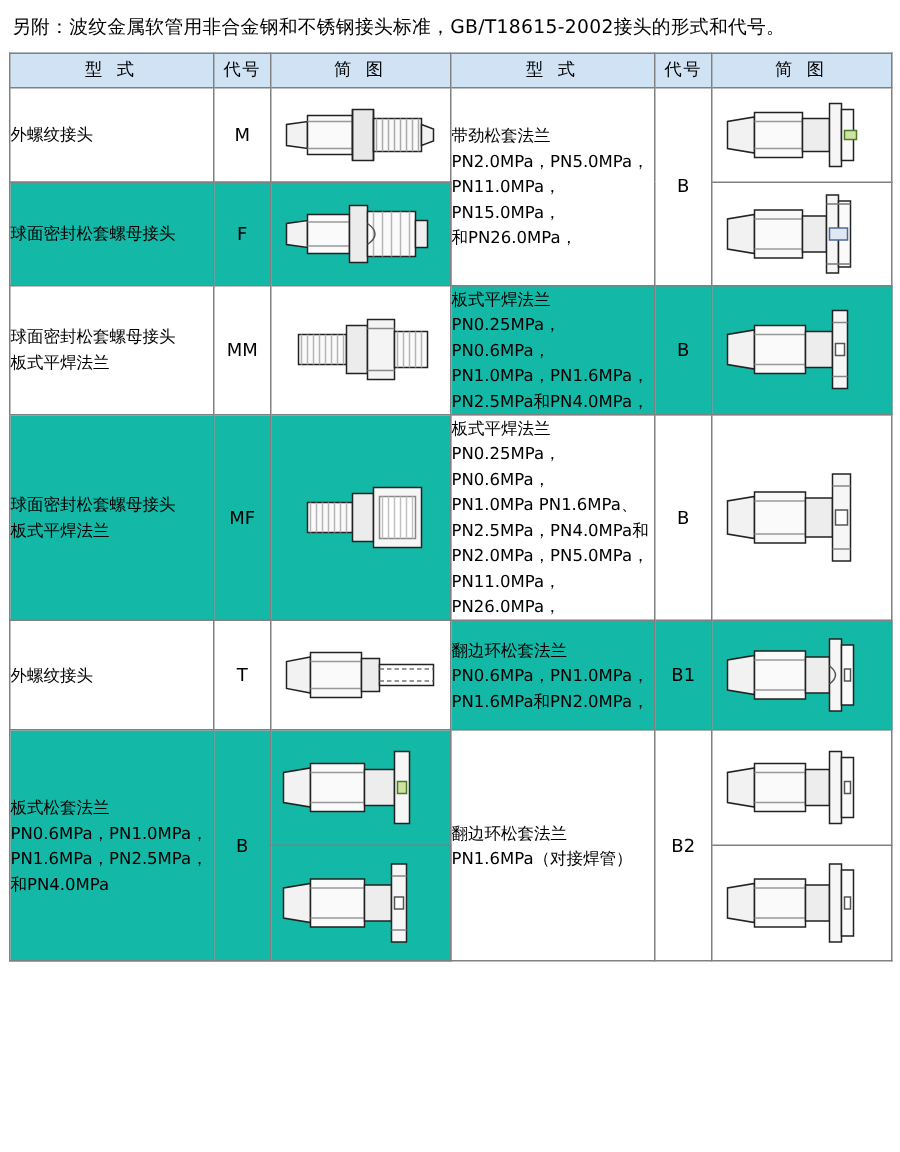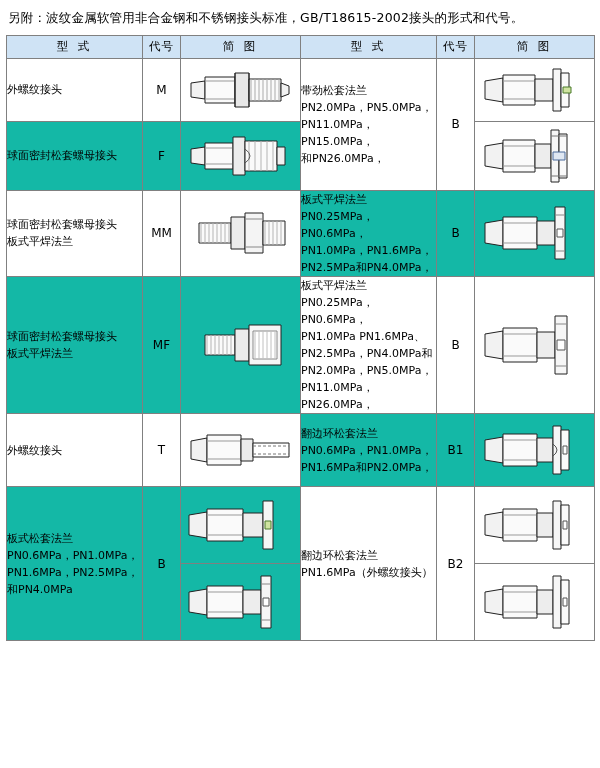--- a/index.html
+++ b/index.html
@@ -325,21 +325,21 @@
             <path d="M22 28 L58 28 M22 48 L58 48" stroke="#999"></path>
             <path d="M58 26 L78 26 L78 50 L58 50 Z" fill="#ededed"></path>
             <path d="M78 14 L88 14 L88 62 L78 62 Z" fill="#f6f6f6"></path>
             <path d="M80 34 L86 34 L86 42 L80 42 Z" fill="#cfe3a0" stroke="#4a7a2a"></path>
           </g>
         </svg>
       </td>
 
       <td class="cell-type white" rowspan="2">
         <span class="type-line">翻边环松套法兰</span>
-        <span class="type-line">PN1.6MPa（外螺纹接头）</span>
+        <span class="type-line">PN1.6MPa（对接焊管）</span>
       </td>
       <td class="cell-code white" rowspan="2">B2</td>
       <td class="cell-fig white">
         <svg class="fig-wrap" width="112" height="76" viewBox="0 0 112 76">
           <g fill="none" stroke="#222" stroke-width="1">
             <path d="M6 28 L6 48 L24 51 L24 25 Z" fill="#f2f2f2"></path>
             <path d="M24 22 L58 22 L58 54 L24 54 Z" fill="#fafafa"></path>
             <path d="M24 28 L58 28 M24 48 L58 48" stroke="#999"></path>
             <path d="M58 26 L74 26 L74 50 L58 50 Z" fill="#ededed"></path>
             <path d="M74 14 L82 14 L82 62 L74 62 Z" fill="#f6f6f6"></path>

